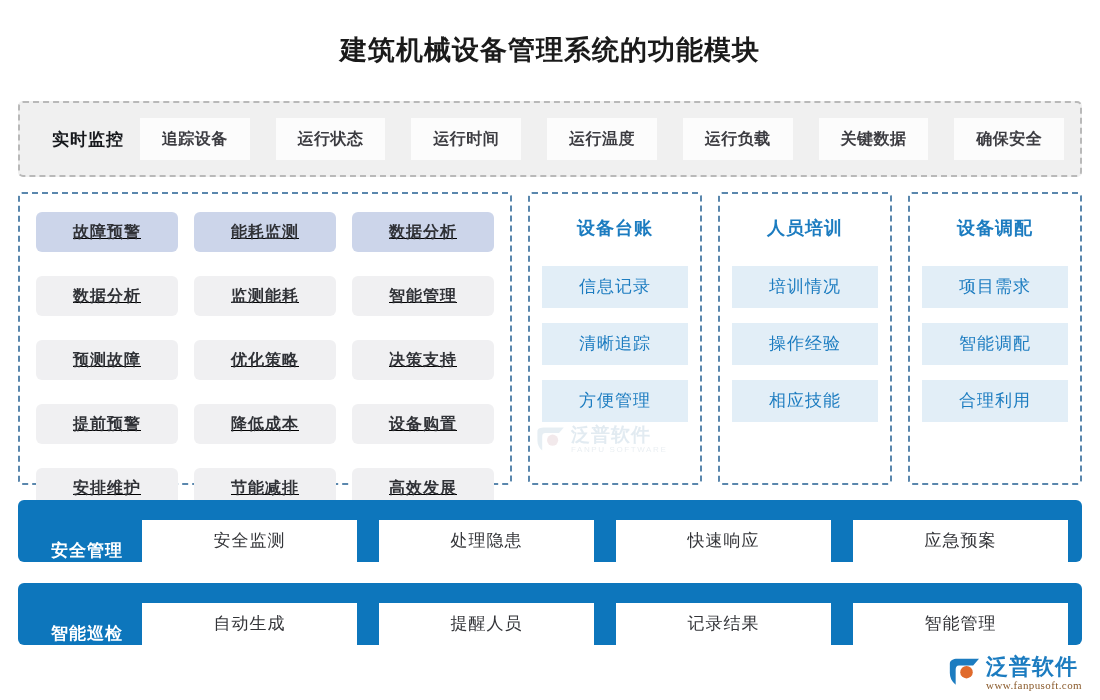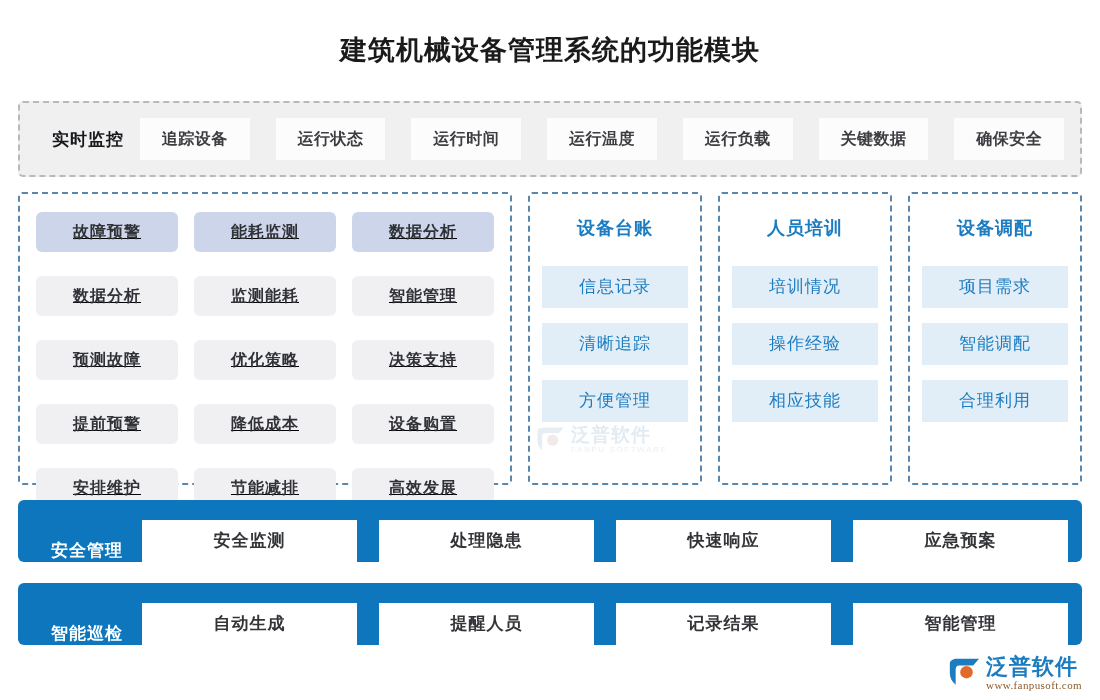--- a/index.html
+++ b/index.html
@@ -170,21 +170,21 @@
     flex:1;
     display:flex;
     gap:22px;
   }
   .bar-chip{
     flex:1;
     background:#ffffff;
     height:42px;line-height:42px;
     text-align:center;
     font-size:17px;
-    font-weight:bold;
+    font-weight:normal;
     color:#333438;
     letter-spacing:1px;
   }
 
   
   .wm-center{
     position:absolute;
     left:535px;top:418px;
     width:150px;height:46px;
     opacity:0.22;

